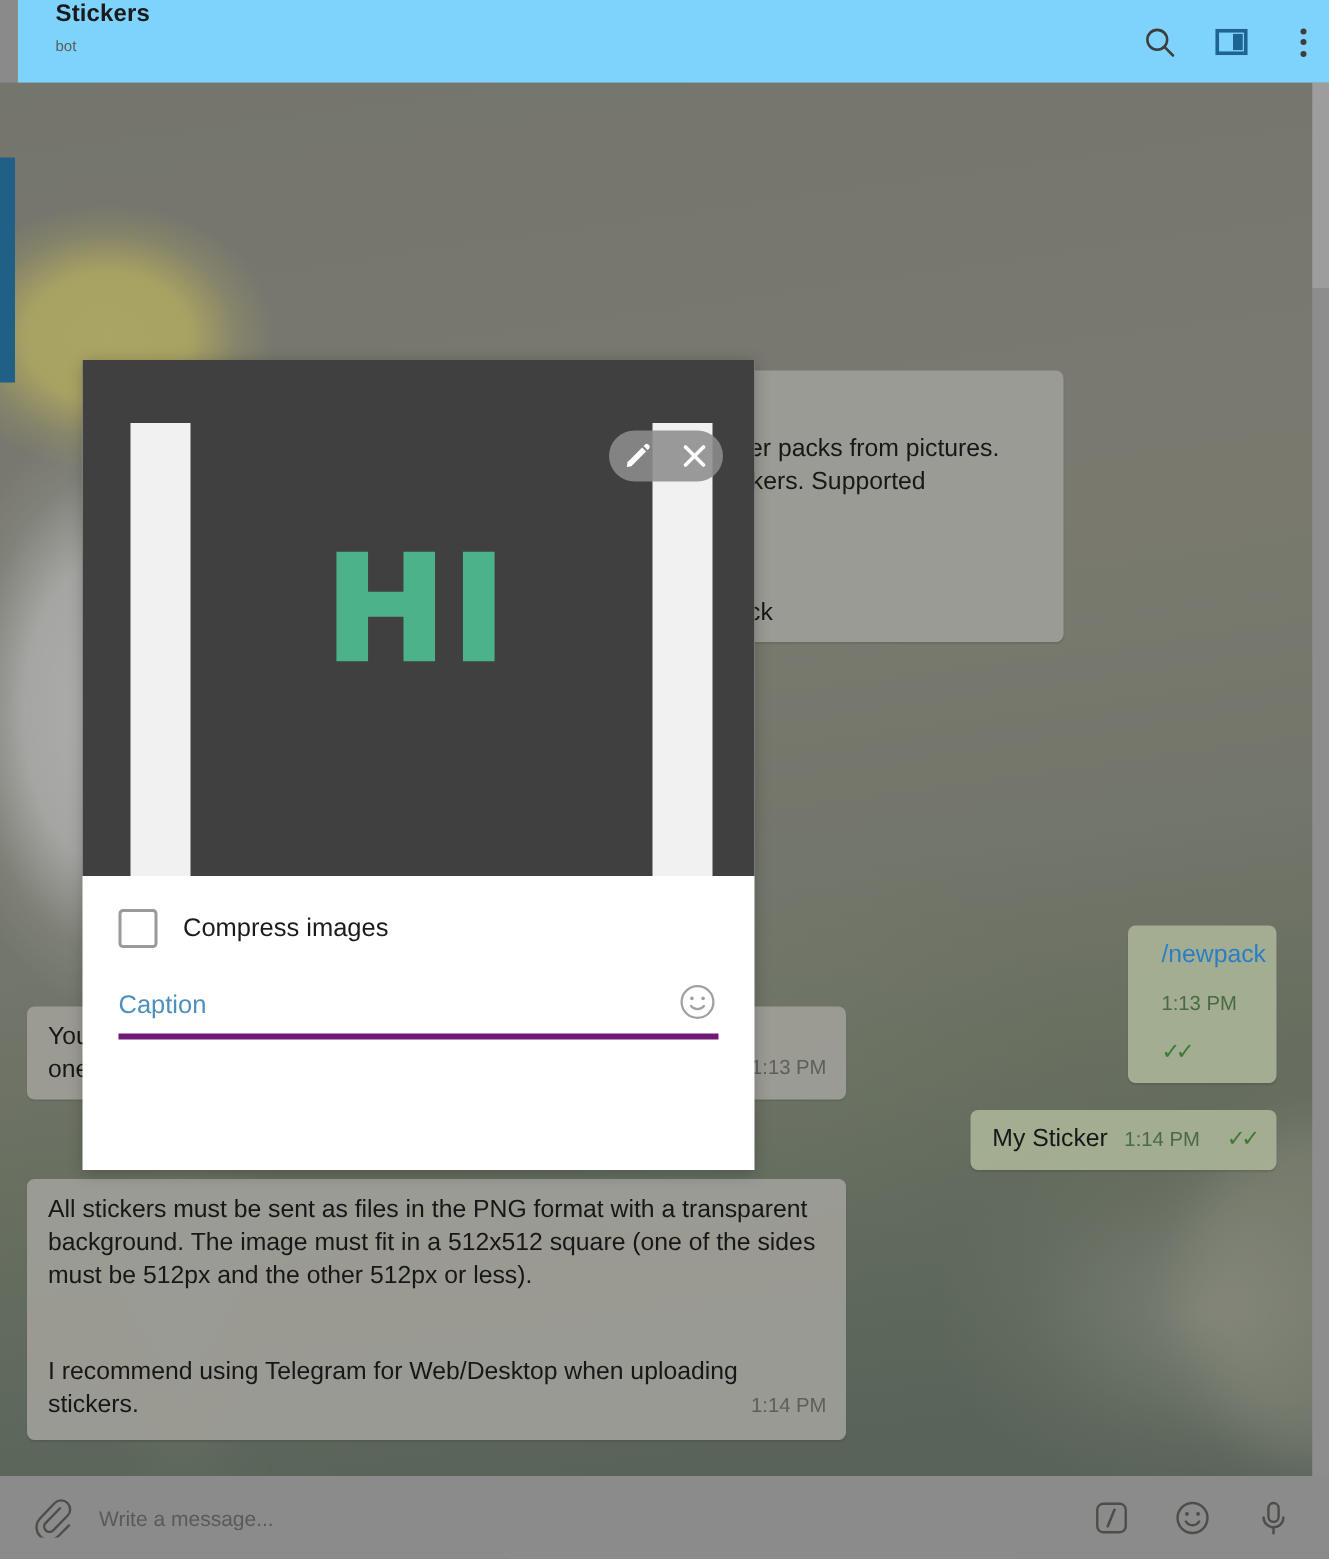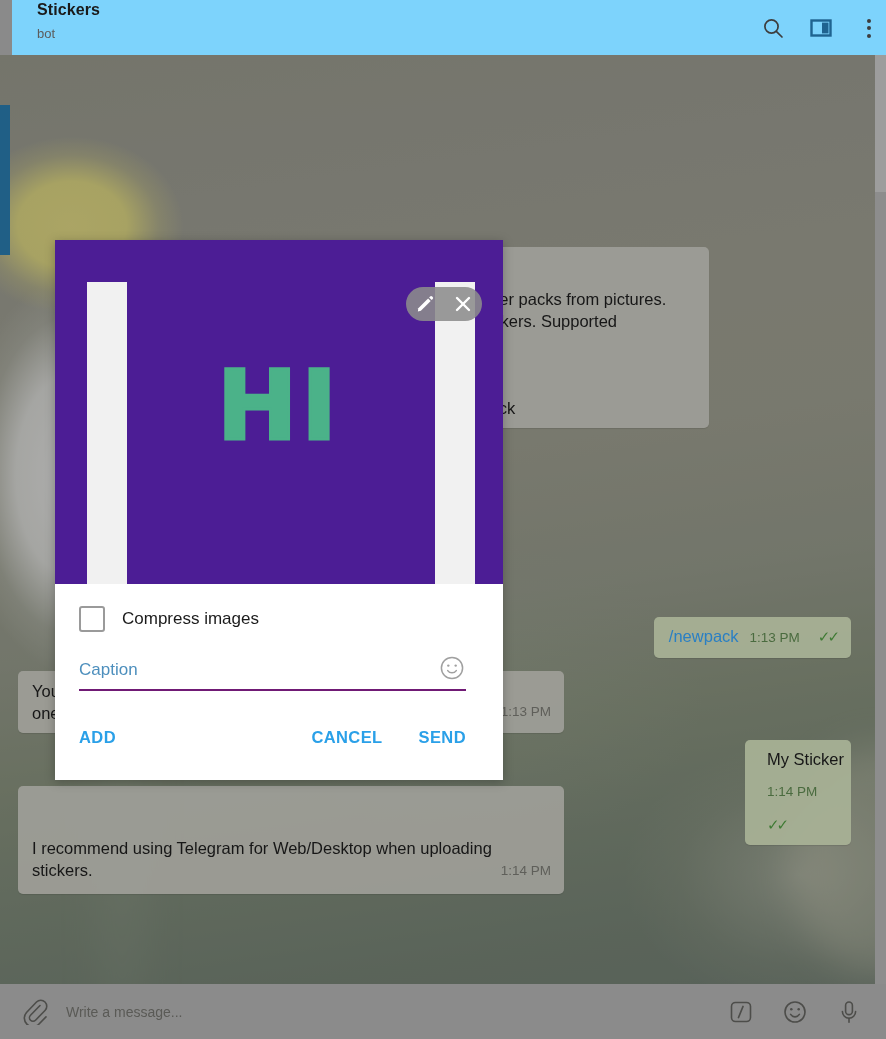--- a/index.html
+++ b/index.html
@@ -33,21 +33,21 @@
     position: absolute;
     left: 25px; top: 1px;
     font-size: 16px;
     font-weight: bold;
     color: #1a1a1a;
     letter-spacing: .1px;
   }
   .header-sub {
     position: absolute;
     left: 25px; top: 26px;
-    font-size: 13px;
+    font-size: 10px;
     color: #5c5c5c;
   }
   .header-actions {
     position: absolute;
     right: 16px; top: 8px;
     display: flex;
     align-items: center;
     gap: 22px;
     height: 40px;
   }
@@ -201,29 +201,29 @@
   #msg-bot-choose .b-body { flex: 1; }
   #msg-bot-choose .b-time { margin-left: 10px; padding-bottom: 1px; }
 
   
   #msg-out-newpack {
     right: 24px; top: 562px;
     display: flex;
     align-items: baseline;
     gap: 11px;
     padding: 8px 14px 9px 15px;
+    flex-direction: column;
   }
   
   #msg-out-sticker {
     right: 24px; top: 685px;
     display: flex;
     align-items: baseline;
     gap: 11px;
     padding: 8px 14px 9px 15px;
-    flex-direction: column;
   }
   
   #msg-bot-req {
     left: 18px; top: 731px;
     width: 546px;
     padding-bottom: 12px;
   }
   #msg-bot-req .b-time {
     float: right;
     margin-top: -21px;
@@ -260,21 +260,21 @@
     position: absolute;
     left: 55px; top: 240px;
     width: 448px; height: 540px;
     background: #ffffff;
     z-index: 60;
     box-shadow: 0 2px 10px rgba(0,0,0,0.25);
   }
   .modal-preview {
     position: relative;
     width: 448px; height: 344px;
-    background: #4c1d95;
+    background: #404040;
     overflow: hidden;
   }
   .pv-band {
     position: absolute;
     top: 42px;
     width: 40px; height: 302px;
     background: #f1f1f1;
   }
   .pv-band.left  { left: 32px; }
   .pv-band.right { left: 380px; }
@@ -303,37 +303,37 @@
     overflow: hidden;
   }
   .pv-btn {
     width: 38px; height: 34px;
     display: flex;
     align-items: center;
     justify-content: center;
     cursor: pointer;
   }
 
-  .modal-body { padding: 22px 37px 0 24px; }
+  .modal-body { padding: 22px 24px 0 24px; }
 
   .checkrow { display: flex; align-items: center; gap: 17px; }
   .checkbox {
     width: 26px; height: 26px;
     border: 2px solid #9a9a9a;
     border-radius: 3px;
     background: #fff;
     cursor: pointer;
     flex: none;
   }
   .checklabel { font-size: 17px; color: #1b1b1b; }
 
   .captionrow {
     position: relative;
     margin-top: 28px;
-    border-bottom: 2px solid #701a75;
+    border-bottom: 4px solid #701a75;
     padding-bottom: 9px;
   }
   .caption-input {
     width: 360px;
     border: none;
     outline: none;
     font-size: 17px;
     color: #1b1b1b;
     background: transparent;
     font-family: "Liberation Sans", sans-serif;
@@ -403,20 +403,21 @@
         <span class="b-time">1:13 PM</span>
       </div>
 
       <div class="bubble out" id="msg-out-sticker">
         <span>My Sticker</span>
         <span class="b-time">1:14 PM</span>
         <span class="ticks">✓✓</span>
       </div>
 
       <div class="bubble in" id="msg-bot-req">
+        <div class="b-p">All stickers must be sent as files in the PNG format with a transparent background. The image must fit in a 512x512 square (one of the sides must be 512px and the other 512px or less).</div>
         <div class="b-gap"></div>
         <div class="b-gap"></div>
         <div class="b-p">I recommend using Telegram for Web/Desktop when uploading stickers.</div>
         <span class="b-time">1:14 PM</span>
       </div>
 
     </div>
   </div>
 
   <div class="left-edge"></div>
@@ -516,22 +517,17 @@
         <div class="emoji-btn">
           <svg width="28" height="28" viewBox="0 0 28 28">
             <circle cx="14" cy="14" r="10.6" fill="none" stroke="#a0a0a0" stroke-width="1.5"></circle>
             <circle cx="10.3" cy="11.6" r="1.2" fill="#a0a0a0"></circle>
             <circle cx="17.7" cy="11.6" r="1.2" fill="#a0a0a0"></circle>
             <path d="M9.7 16.6a5.3 5.3 0 0 0 8.6 0" fill="none" stroke="#a0a0a0" stroke-width="1.5" stroke-linecap="round"></path>
           </svg>
         </div>
       </div>
 
-      <div class="modal-actions">
-        <button class="mbtn add">ADD</button>
-        <button class="mbtn cancel">CANCEL</button>
-        <button class="mbtn send">SEND</button>
-      </div>
 
     </div>
   </div>
 
 </div>
 
 </body></html>

